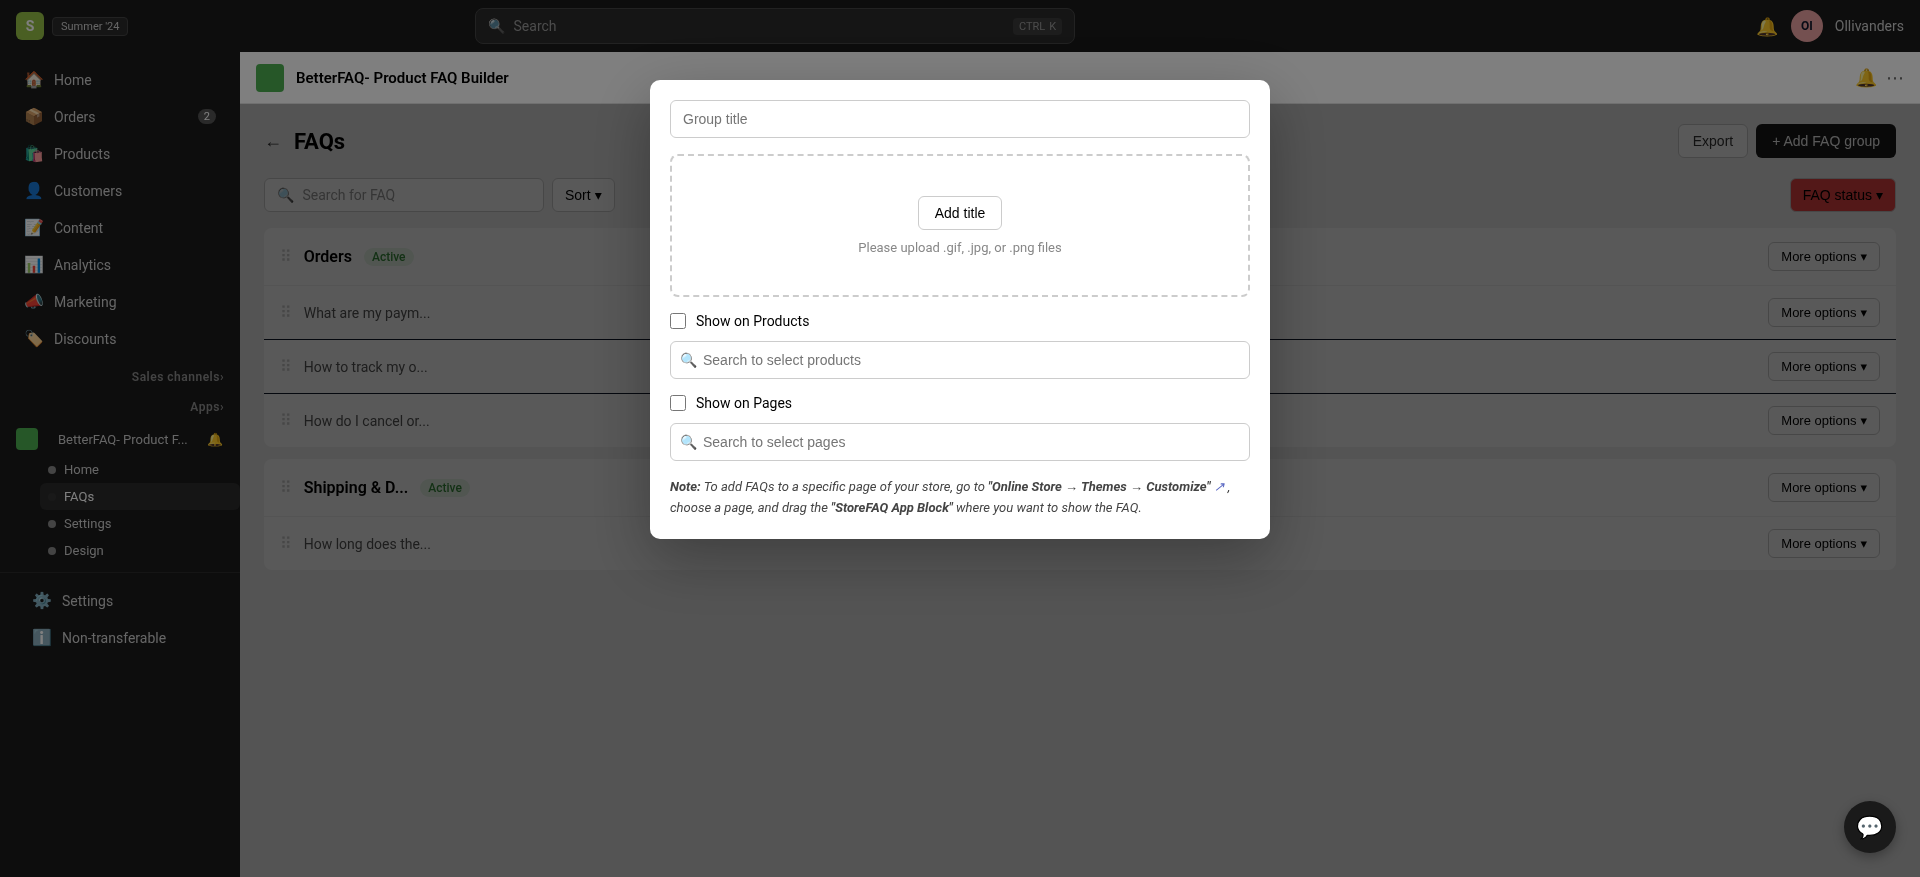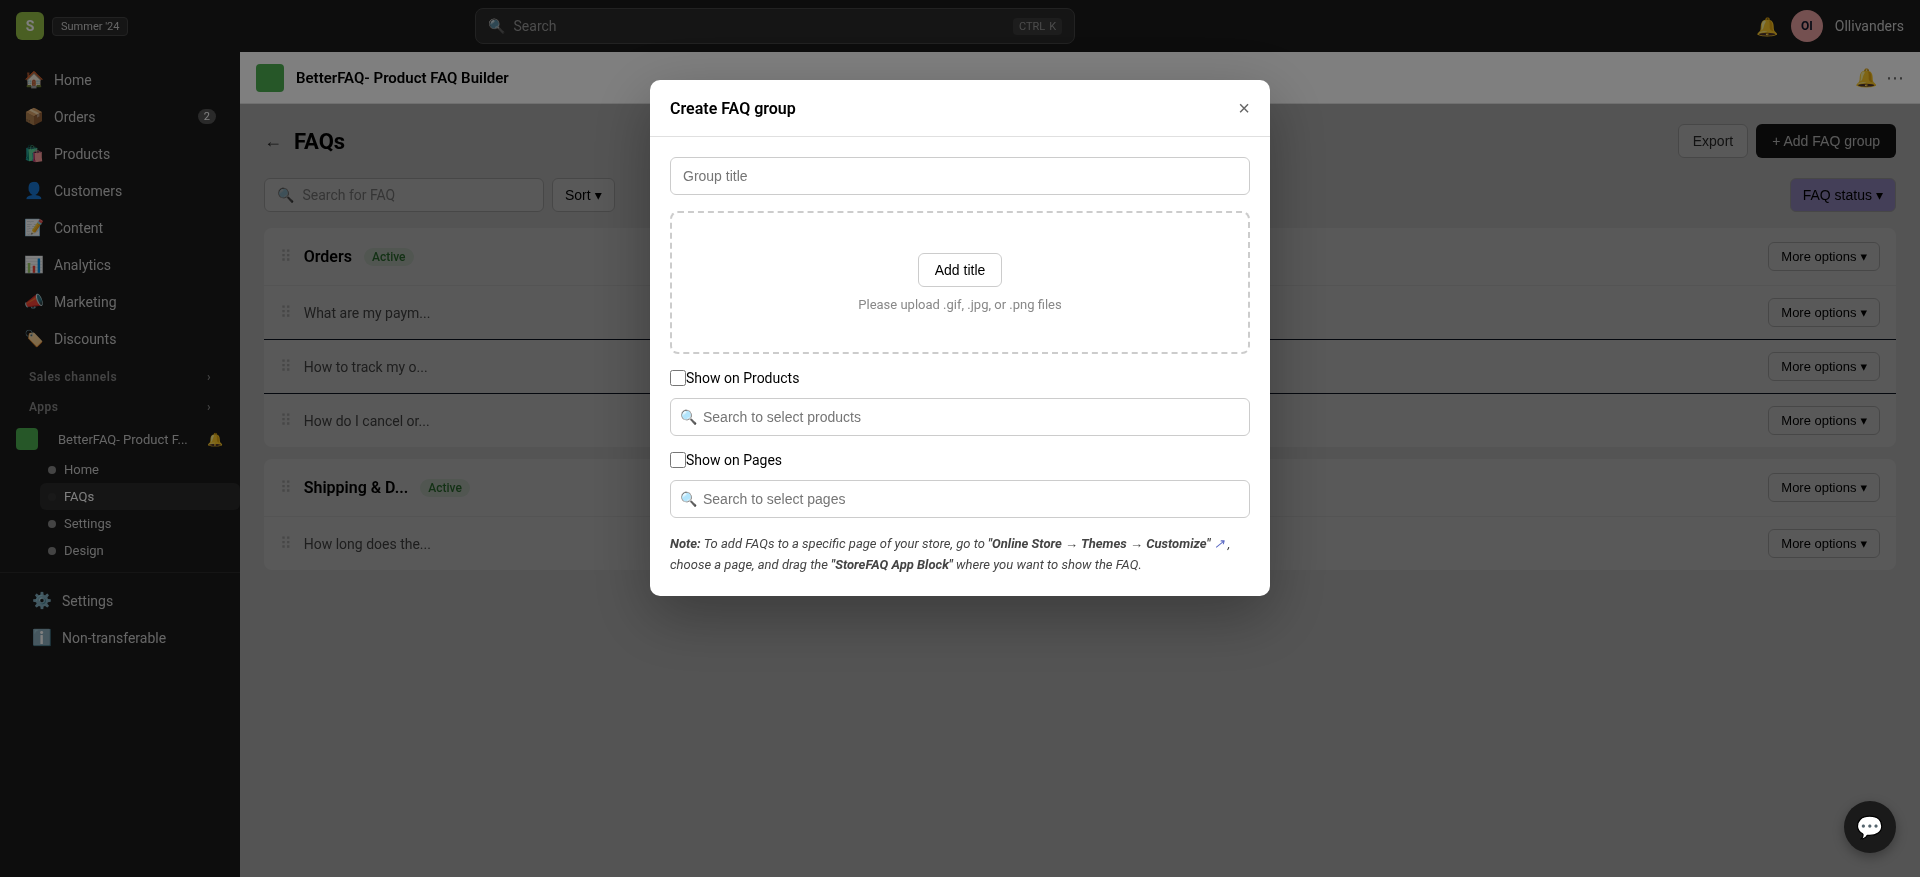--- a/index.html
+++ b/index.html
@@ -101,23 +101,24 @@
       margin-left: auto;
       background: #555;
       color: white;
       font-size: 11px;
       padding: 1px 6px;
       border-radius: 10px;
     }
     .sidebar-section-label {
       color: #888;
       font-size: 12px;
-      padding: 12px 29px 4px;
+      padding: 12px 16px 4px;
       font-weight: 600;
       letter-spacing: 0.5px;
+      text-align: right;
     }
 
     
     .apps-section { margin-top: 4px; }
     .app-item {
       display: flex; align-items: center; gap: 20px;
       padding: 6px 16px;
       color: #ccc;
       font-size: 13px;
       cursor: pointer;
@@ -233,21 +234,21 @@
     .filter-btn {
       background: white;
       border: 1px solid #ccc;
       border-radius: 6px;
       padding: 8px 12px;
       font-size: 14px;
       cursor: pointer;
       display: flex; align-items: center; gap: 4px;
     }
     .status-filter-btn {
-      background: #c4b5fd;
+      background: #ef4444;
       border: 1px solid #ccc;
       border-radius: 6px;
       padding: 8px 12px;
       font-size: 14px;
       cursor: pointer;
       display: flex; align-items: center; gap: 4px;
       margin-left: auto;
     }
 
     
@@ -368,21 +369,21 @@
       background: white;
       border: 1px solid #ccc;
       border-radius: 6px;
       padding: 8px 16px;
       font-size: 14px;
       cursor: pointer;
       margin-bottom: 10px;
     }
     .upload-hint { color: #888; font-size: 13px; }
     .checkbox-row {
-      display: flex; align-items: flex-start; 
+      display: flex; align-items: flex-start; gap: 10px;
       margin-bottom: 12px;
     }
     .checkbox-input {
       width: 16px; height: 16px;
       cursor: pointer;
       accent-color: #5c6ac4;
     }
     .checkbox-label { font-size: 14px; }
     .search-select-wrapper {
       position: relative;
@@ -632,24 +633,20 @@
             <span>▾</span>
           </button>
         </div>
       </div>
     </div>
   </main>
 </div>
 
 <div class="modal-overlay">
   <div class="modal">
-    <div class="modal-header">
-      <span class="modal-title">Create FAQ group</span>
-      <button class="modal-close">×</button>
-    </div>
     <div class="modal-body">
       
       <input class="form-input" type="text" placeholder="Group title" style="">
 
       
       <div class="file-upload-area">
         <button class="add-file-btn">Add title</button>
         <div class="upload-hint">Please upload .gif, .jpg, or .png files</div>
       </div>
 

